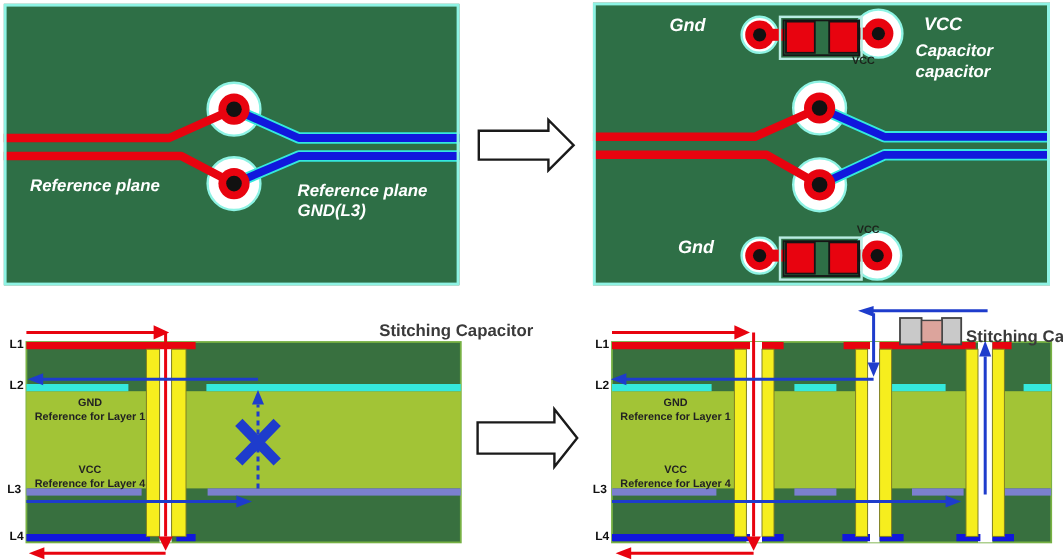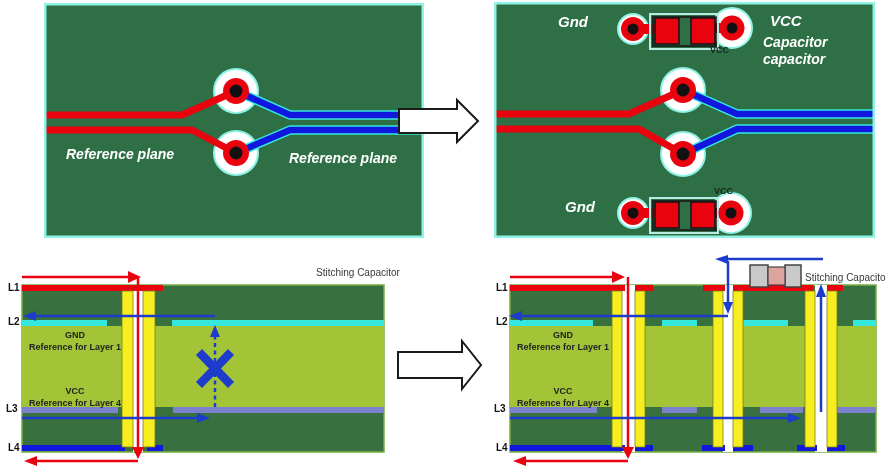--- a/index.html
+++ b/index.html
@@ -12,21 +12,21 @@
   body{background:#fff;font-family:"Liberation Sans",sans-serif;}
   #page{position:relative;width:886px;height:467px;background:#fff;overflow:hidden;}
   .panel{position:absolute;}
   .panel svg{display:block;}
   .lbl{position:absolute;white-space:nowrap;}
   .wlbl{color:#fff;font-weight:bold;font-style:italic;font-size:14px;line-height:17px;}
   .wlbl-lg{color:#fff;font-weight:bold;font-style:italic;font-size:15px;line-height:18px;}
   .vcc-sm{color:#1c231c;font-weight:bold;font-size:9px;}
   .xs-txt{color:#222;font-weight:bold;font-size:9px;line-height:11.5px;text-align:center;}
   .layer-lbl{color:#111;font-weight:bold;font-size:10px;}
-  .stitch-lbl{color:#3a3a3a;font-weight:400;font-size:10px;}
+  .stitch-lbl{color:#3a3a3a;font-weight:700;font-size:14px;}
   
   .f-green{fill:var(--pcb_green);} .f-xs{fill:var(--xs_green);stroke:#76b043;stroke-width:1.5;}
   .f-core{fill:var(--core_green);} .f-cyanp{fill:var(--cyan);} .f-l3{fill:var(--plane_l3);}
   .f-yel{fill:var(--via_yellow);stroke:#7d7d22;stroke-width:0.8;}
   .f-red{fill:var(--red);} .f-blue{fill:var(--trace_blue);} .f-wht{fill:#fff;} .f-blk{fill:#111;}
   .f-ablue{fill:var(--arrow_blue);} .f-gray{fill:var(--pad_gray);stroke:#444;stroke-width:1.5;}
   .f-capb{fill:var(--cap_body);stroke:#444;stroke-width:1.2;}
   .s-red{stroke:var(--red);stroke-width:2.5;fill:none;}
   .s-ablue{stroke:var(--arrow_blue);stroke-width:2.5;fill:none;}
   .s-ablue-x{stroke:var(--arrow_blue);stroke-width:8.5;fill:none;}
@@ -39,21 +39,21 @@
   .pad-red{fill:var(--red);stroke:#151515;stroke-width:1.5;}
   .halo{fill:none;stroke:#b8ece2;stroke-width:2;}
   .blockarrow{fill:#fff;stroke:#1a1a1a;stroke-width:2;stroke-linejoin:miter;}
   .pborder{fill:none;stroke:var(--border_cyan);stroke-width:2.5;}
 </style>
 </head>
 <body>
 
 <div id="page">
 
-  <div class="panel" style="left:3px;top:3px;width:320px;height:235px;margin-left:41px;">
+  <div class="panel" style="left:3px;top:3px;width:320px;height:235px;">
     <svg width="380" height="235" viewBox="0 0 380 235">
       <rect x="0" y="0" width="380" height="235" class="f-green"></rect>
       <g>
         <circle cx="192" cy="88" r="22" class="via-wht"></circle>
         <circle cx="192" cy="150" r="22" class="via-wht"></circle>
       </g>
       <g>
         <path class="tr-cyan" d="M192 88 L246 112 H380"></path>
         <path class="tr-cyan" d="M192 150 L246 127 H380"></path>
         <path class="tr-blue" d="M192 88 L246 112 H380"></path>
@@ -67,20 +67,21 @@
         <circle cx="192" cy="150" r="13" class="f-red"></circle>
         <circle cx="192" cy="150" r="6.5" class="f-blk"></circle>
       </g>
       <rect x="1.25" y="1.25" width="377.5" height="232.5" class="pborder"></rect>
     </svg>
     <div class="lbl wlbl" style="left:22px;top:143px;">
       <div>Reference plane</div>
     </div>
     <div class="lbl wlbl" style="left:245px;top:147px;">
       <div>Reference plane</div>
+      <div>GND(L3)</div>
     </div>
   </div>
 
   <div class="panel" style="left:494px;top:2px;width:381px;height:236px;">
     <svg width="381" height="236" viewBox="0 0 381 236">
       <rect x="0" y="0" width="381" height="236" class="f-green"></rect>
       <g>
         <circle cx="189" cy="88" r="22" class="via-wht"></circle>
         <circle cx="189" cy="152" r="22" class="via-wht"></circle>
       </g>

